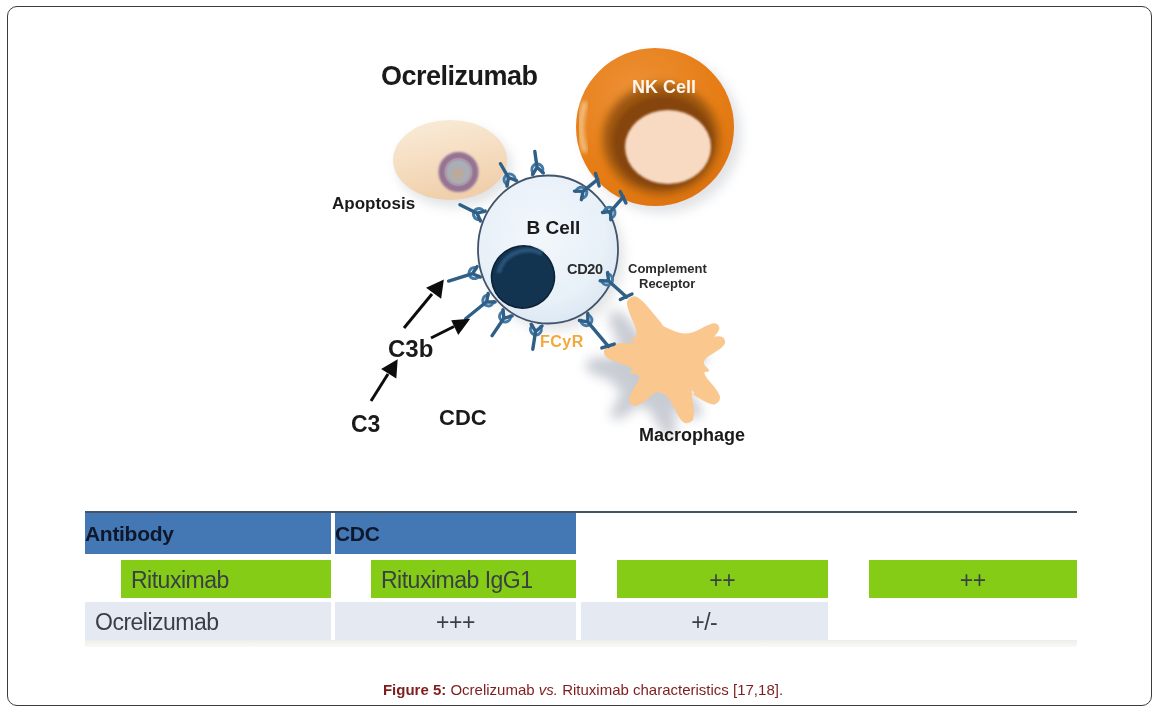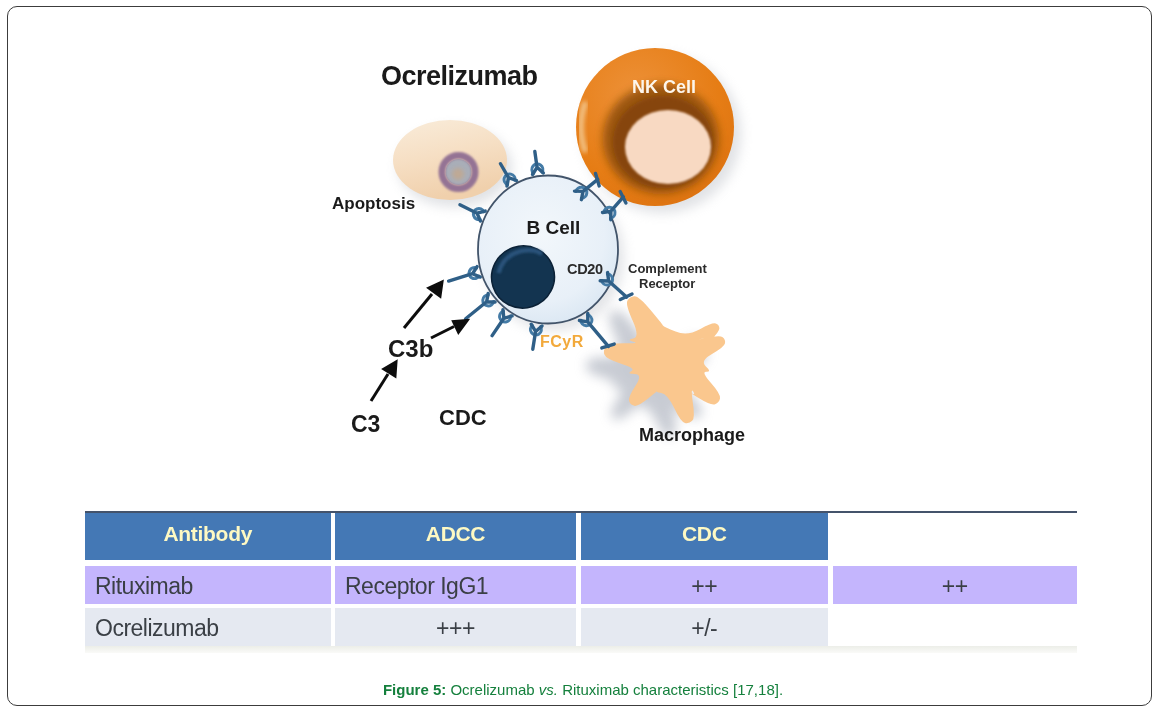--- a/index.html
+++ b/index.html
@@ -1,30 +1,30 @@
 <!DOCTYPE html>
 <html><head>
 <meta charset="utf-8">
 <style>
   html,body{margin:0;padding:0;}
   body{width:1166px;height:714px;background:#ffffff;font-family:"Liberation Sans",sans-serif;position:relative;overflow:hidden;}
   .frame{position:absolute;left:7px;top:6px;width:1145px;height:700px;border:1.6px solid #3c3c3c;border-radius:10px;box-sizing:border-box;}
   .tablewrap{position:absolute;left:85px;top:510.5px;width:992px;}
   .topline{height:2px;background:#44536b;width:992px;}
   .rowgrid{display:grid;grid-template-columns:245.5px 241px 247.5px 244.5px;column-gap:4.5px;background:#ffffff;}
-  .h{background:#4478b5;color:#fef9c3;font-weight:bold;font-size:21px;letter-spacing:-0.3px;height:47px;line-height:42px;text-align:center;}
+  .h{background:#4478b5;color:#0f172a;font-weight:bold;font-size:21px;letter-spacing:-0.3px;height:41px;line-height:42px;}
   .c{font-size:23px;letter-spacing:-0.5px;color:#3a3f45;height:38px;}
-  .r1{background:#c4b5fd;line-height:40px;}
+  .r1{background:#84cc16;line-height:40px;margin-left:36px;}
   .r2{background:#e5e9f1;height:38px;line-height:40px;}
   .left{padding-left:10px;}
   .ctr{text-align:center;}
   
   .gap6{height:6px;} .gap4{height:4px;}
   .understrip{height:7px;background:linear-gradient(to bottom,#eceee8,#fafaf8);}
-  .caption{position:absolute;left:0;top:681px;width:1166px;text-align:center;font-size:15px;color:#15803d;}
+  .caption{position:absolute;left:0;top:681px;width:1166px;text-align:center;font-size:15px;color:#7f1d1d;}
 </style>
 </head>
 <body>
 <div class="frame"></div>
 
 <svg style="position:absolute;left:330px;top:40px;" width="440" height="435" viewBox="0 0 440 435">
   <defs>
     <radialGradient id="nkbase" cx="0.38" cy="0.3" r="0.95">
       <stop offset="0" stop-color="#ed9138"></stop>
       <stop offset="0.55" stop-color="#e67d15"></stop>
@@ -150,27 +150,26 @@
     <text x="58" y="317" font-size="24" font-weight="bold">C3b</text>
     <text x="21" y="392" font-size="23" font-weight="bold">C3</text>
     <text x="109" y="385" font-size="22" font-weight="bold">CDC</text>
   </g>
 </svg>
 
 <div class="tablewrap">
   <div class="topline"></div>
   <div class="rowgrid">
     <div class="h">Antibody</div>
-      <div class="h">ADCC</div>
       <div class="h">CDC</div>
   </div>
   <div class="gap6"></div>
   <div class="rowgrid">
     <div class="c r1 left">Rituximab</div>
-      <div class="c r1 left">Receptor IgG1</div>
+      <div class="c r1 left">Rituximab IgG1</div>
       <div class="c r1 ctr">++</div>
       <div class="c r1 ctr">++</div>
   </div>
   <div class="gap4"></div>
   <div class="rowgrid">
     <div class="c r2 left">Ocrelizumab</div>
       <div class="c r2 ctr">+++</div>
       <div class="c r2 ctr">+/-</div>
   </div>
   <div class="understrip"></div>

